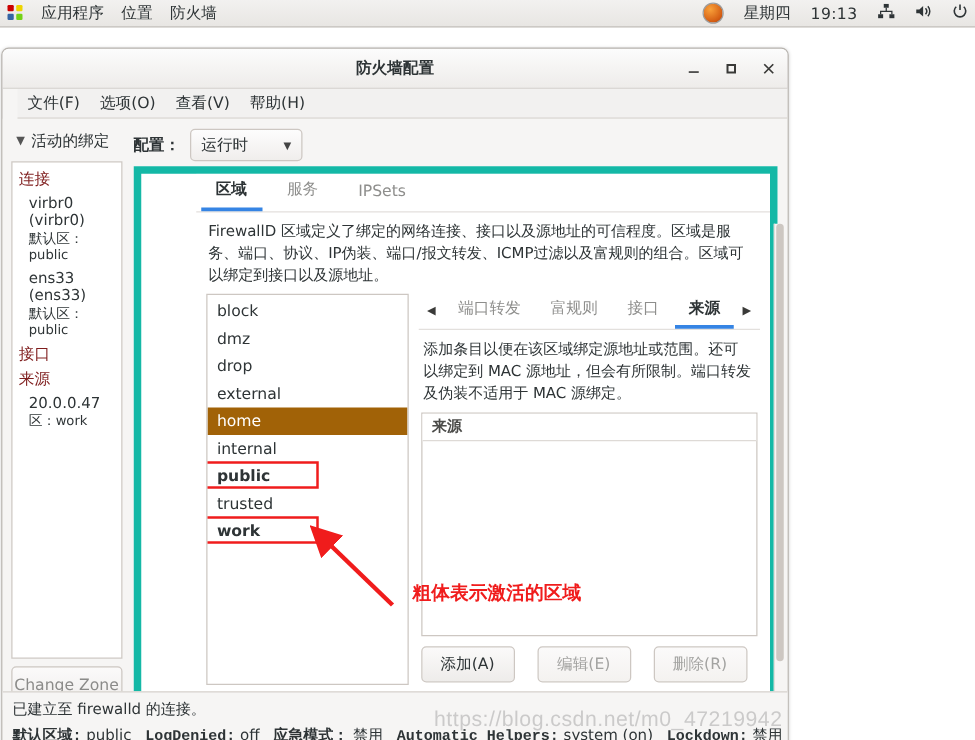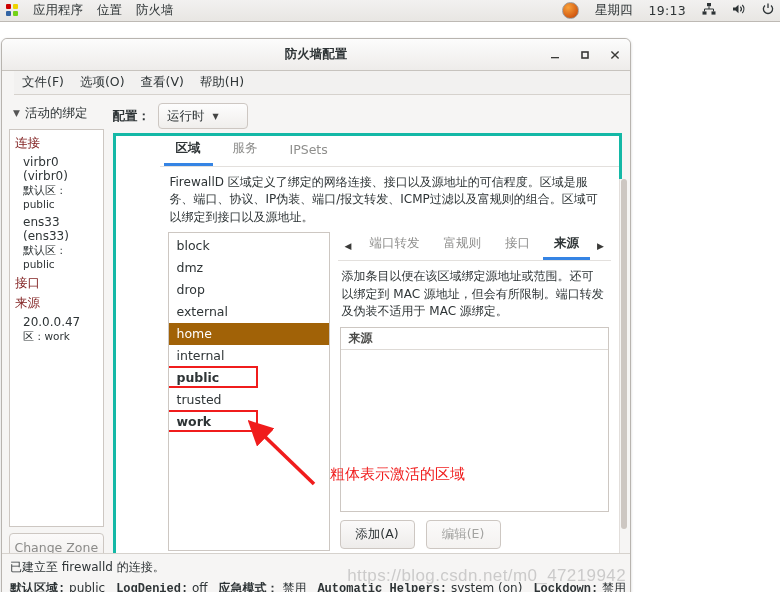--- a/index.html
+++ b/index.html
@@ -162,30 +162,30 @@
     height: 30px;
   }
   .config-label { font-size: 12.5px; font-weight: bold; color: #2e3436; }
   .combo {
     height: 24px;
     min-width: 72px;
     border: 1px solid #cdc7c2;
     border-radius: 4px;
     background: linear-gradient(to bottom,#fdfdfd,#f0eeec);
     display: inline-flex; align-items: center;
-    padding: 0 8px; gap: 8px;
-    font-size: 12.5px; color: #2e3436;
+    padding: 0 8px; gap: 20px;
+    font-size: 12.5px; color: #2e3436; justify-content: space-between;
   }
   .combo .arr { font-size: 8px; color: #444; }
 
   .panel-box {
     flex: 1;
     margin-top: 2px;
     background: #ffffff;
-    border: 3px solid #14b8a6;
+    border: 6px solid #14b8a6;
     box-sizing: border-box;
     display: flex;
     flex-direction: column;
     overflow: hidden;
     padding-left: 44px;
   }
   .main-tabs {
     display: flex; align-items: flex-end;
     height: 30px;
     padding: 0 4px;
@@ -304,21 +304,21 @@
     align-items: center;
     padding-left: 8px;
     font-size: 12px;
     font-weight: bold;
     color: #4b4b49;
     background: #ffffff;
   }
   .table-body { flex: 1; }
   .btn-row {
     display: flex;
-    gap: 11px;
+    gap: 18px;
     padding: 8px 2px 2px 2px;
   }
   .btn {
     min-width: 73px;
     height: 27px;
     border: 1px solid #cdc7c2;
     border-radius: 4px;
     display: flex; align-items: center; justify-content: center;
     font-size: 12.5px;
     background: linear-gradient(to bottom,#fbfafa,#eeecea);
@@ -372,21 +372,21 @@
     letter-spacing: 0.4px;
     pointer-events: none;
     white-space: nowrap;
   }
 
   
   .annot-text {
     position: absolute;
     left: 330px; top: 465px;
     font-size: 15px;
-    font-weight: normal;
+    font-weight: bold;
     color: #f01c1c;
     white-space: nowrap;
     text-align: right;
   }
   .annot-arrow {
     position: absolute;
     left: 248px; top: 418px;
     width: 80px; height: 80px;
     pointer-events: none;
   }
@@ -540,20 +540,21 @@
             <div class="sub-desc">添加条目以便在该区域绑定源地址或范围。还可以绑定到 MAC 源地址，但会有所限制。端口转发及伪装不适用于 MAC 源绑定。</div>
 
             <div class="table-box">
               <div class="table-head">来源</div>
               <div class="table-body"></div>
             </div>
 
             <div class="btn-row">
               <div class="btn">添加(A)</div>
               <div class="btn disabled">编辑(E)</div>
+              <div class="btn disabled">删除(R)</div>
             </div>
           </div>
 
         </div>
       </div>
     </div>
   </div>
 
   <div class="vscroll">
       <i></i>

